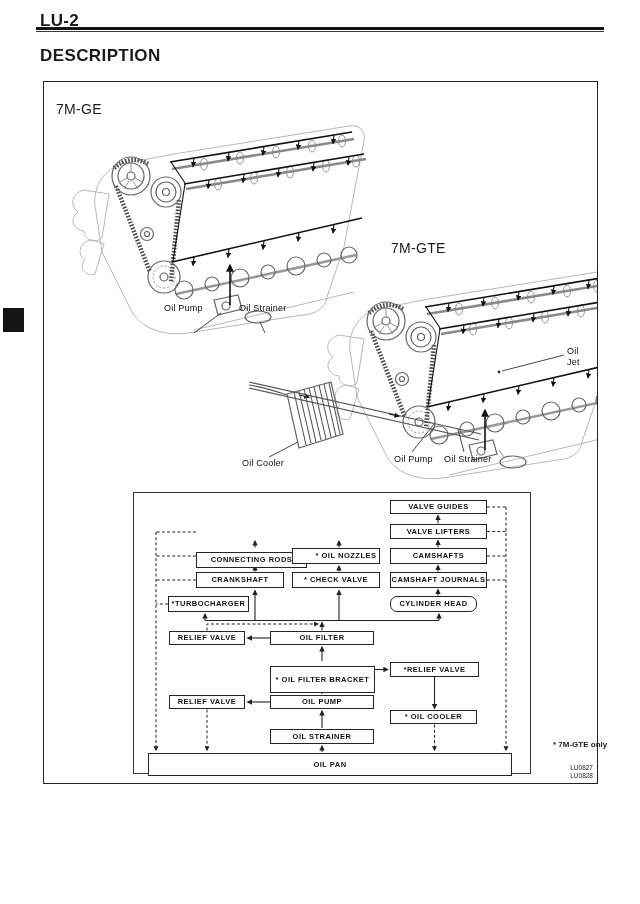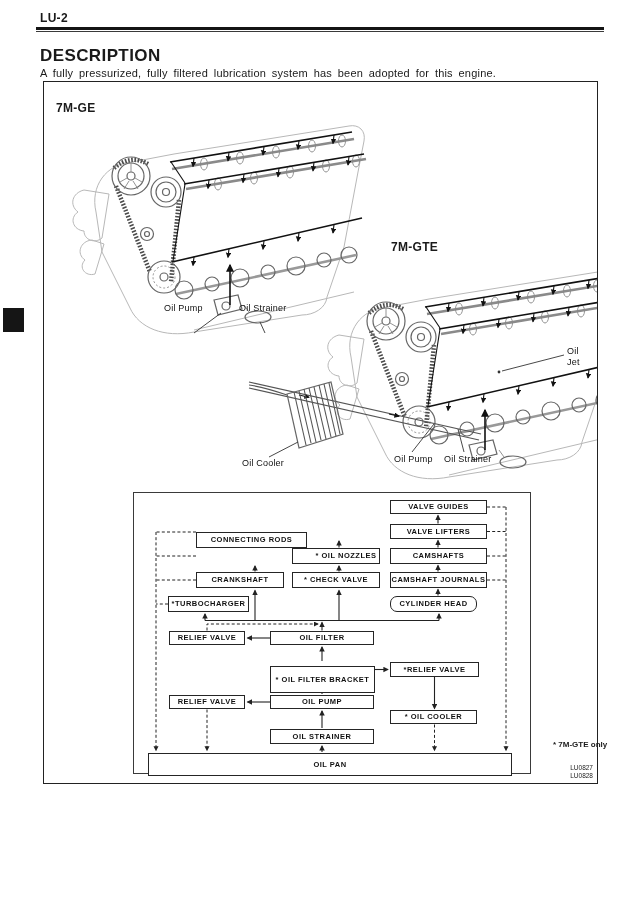--- a/index.html
+++ b/index.html
@@ -1,45 +1,45 @@
 <!DOCTYPE html>
 <html><head>
 <meta charset="utf-8">
 <style>
   html,body{margin:0;padding:0;background:#e8e8e8;}
   .page{position:relative;width:640px;height:904px;background:#ffffff;
         font-family:"Liberation Sans",sans-serif;color:#1a1a1a;overflow:hidden;}
   
-  .hdr-code{position:absolute;left:40px;top:11px;font-size:12px;font-weight:bold;letter-spacing:.3px;}
+  .hdr-code{position:absolute;left:40px;top:11px;font-size:17px;font-weight:bold;letter-spacing:.3px;}
   .hdr-center{position:absolute;left:0;top:11px;width:100%;text-align:center;white-space:nowrap;}
   .hdr-section{font-size:12px;font-weight:bold;letter-spacing:.4px;}
   .hdr-sub{font-size:11px;font-weight:normal;margin-left:6px;}
   .rule-thick{position:absolute;left:36px;top:27px;width:568px;height:2.5px;background:#141414;}
   .rule-thin{position:absolute;left:36px;top:31px;width:568px;height:1px;background:#3a3a3a;}
   .heading{position:absolute;left:40px;top:46px;font-size:17px;font-weight:bold;letter-spacing:.4px;}
   .intro{position:absolute;left:40px;top:67px;width:540px;font-size:11px;letter-spacing:.2px;word-spacing:2.5px;}
   
   .edge-tab{position:absolute;left:3px;top:308px;width:21px;height:24px;background:#151515;}
   
   .figure{position:absolute;left:43px;top:81px;width:553px;height:701px;border:1.5px solid #222;}
   .figure svg.art{position:absolute;left:0;top:0;}
-  .eng-title{position:absolute;font-size:12px;font-weight:bold;letter-spacing:.3px;white-space:nowrap;}
+  .eng-title{position:absolute;font-size:14px;font-weight:normal;letter-spacing:.3px;white-space:nowrap;}
   .eng-label{position:absolute;font-size:9px;color:#111;white-space:nowrap;letter-spacing:.2px;}
   .oil-jet{white-space:normal;width:24px;line-height:1.2;}
   .fig-note{position:absolute;left:490px;top:658px;font-size:8px;font-weight:bold;white-space:nowrap;margin-left:19px;}
   .fig-codes{position:absolute;right:4px;bottom:3px;font-size:6.5px;line-height:1.2;text-align:right;color:#222;}
   
   .diagram{position:absolute;left:89px;top:410px;width:396px;height:280px;border:1px solid #3a3a3a;background:#fff;}
   .diagram svg{position:absolute;left:0;top:0;}
   .dbox{position:absolute;border:1px solid #252525;background:#fff;display:flex;align-items:center;justify-content:center;
         text-align:left;font-size:7.5px;font-weight:bold;letter-spacing:.5px;line-height:1.06;color:#111;box-sizing:border-box;}
   .b-valve-guides{left:256px;top:7px;width:97px;height:14px;}
   .b-pistons{left:62px;top:31px;width:190px;height:15px;}
   .b-valve-lifters{left:256px;top:31px;width:97px;height:15px;}
-  .b-connecting-rods{left:62px;top:39px;width:111px;height:16px;}
+  .b-connecting-rods{left:62px;top:59px;width:111px;height:16px;}
   .b-oil-nozzles{left:158px;top:55px;width:88px;height:16px;padding-left:20px;}
   .b-camshafts{left:256px;top:55px;width:97px;height:16px;}
   .b-crankshaft{left:62px;top:79px;width:88px;height:16px;}
   .b-check-valve{left:158px;top:79px;width:88px;height:16px;}
   .b-camshaft-journals{left:256px;top:79px;width:97px;height:16px;}
   .b-turbocharger{left:34px;top:103px;width:81px;height:16px;}
   .b-cylinder-head{left:256px;top:103px;width:87px;height:16px;border-radius:7px;}
   .b-relief-valve-filter{left:35px;top:138px;width:76px;height:14px;}
   .b-oil-filter{left:136px;top:138px;width:104px;height:14px;}
   .b-oil-filter-bracket{left:136px;top:173px;width:105px;height:27px;}
@@ -66,21 +66,20 @@
 </head>
 <body>
 
 <div class="page">
 
   <div class="hdr-code">LU-2</div>
   <div class="rule-thick"></div>
   <div class="rule-thin"></div>
 
   <div class="heading">DESCRIPTION</div>
-  <div class="intro">A fully pressurized, fully filtered lubrication system has been adopted for this engine.</div>
 
   <div class="edge-tab"></div>
 
   <div class="figure">
 
     <svg class="art" width="553" height="700" viewBox="0 0 553 700">
       <defs>
         <marker id="ah" markerWidth="6" markerHeight="6" refX="4.2" refY="2.5" orient="auto">
           <path d="M0,0 L5,2.5 L0,5 Z" fill="#111"></path>
         </marker>

